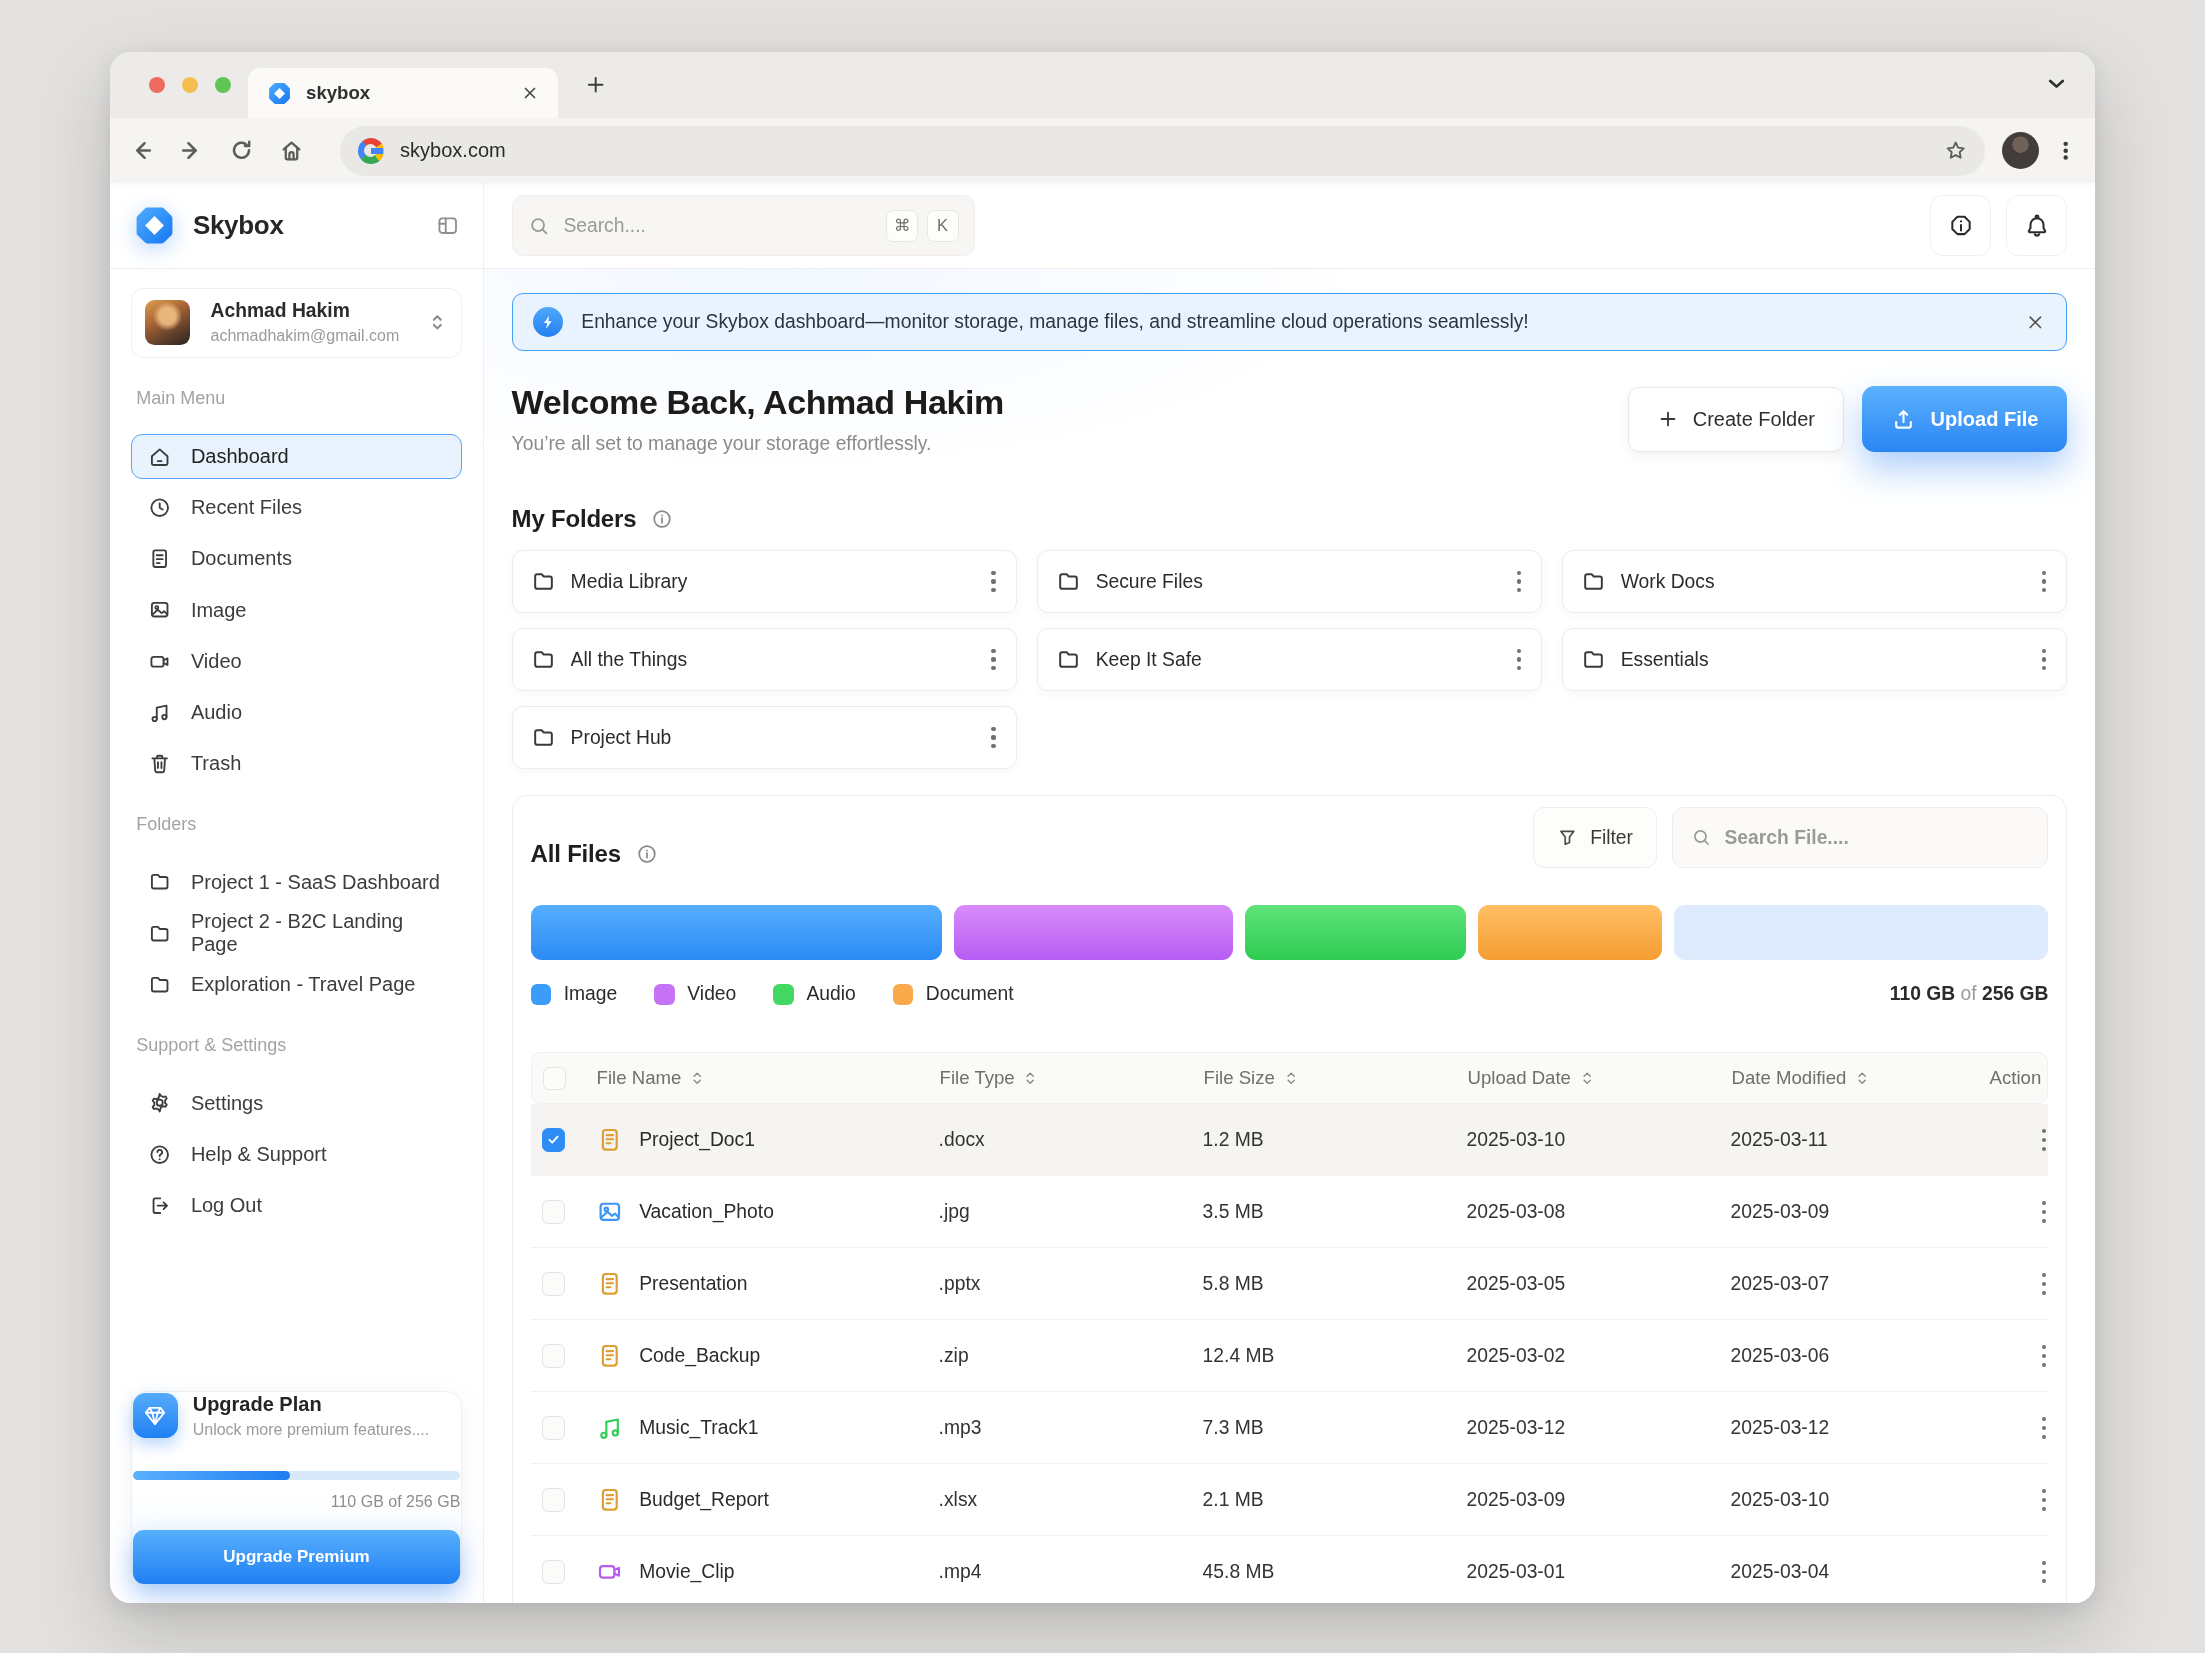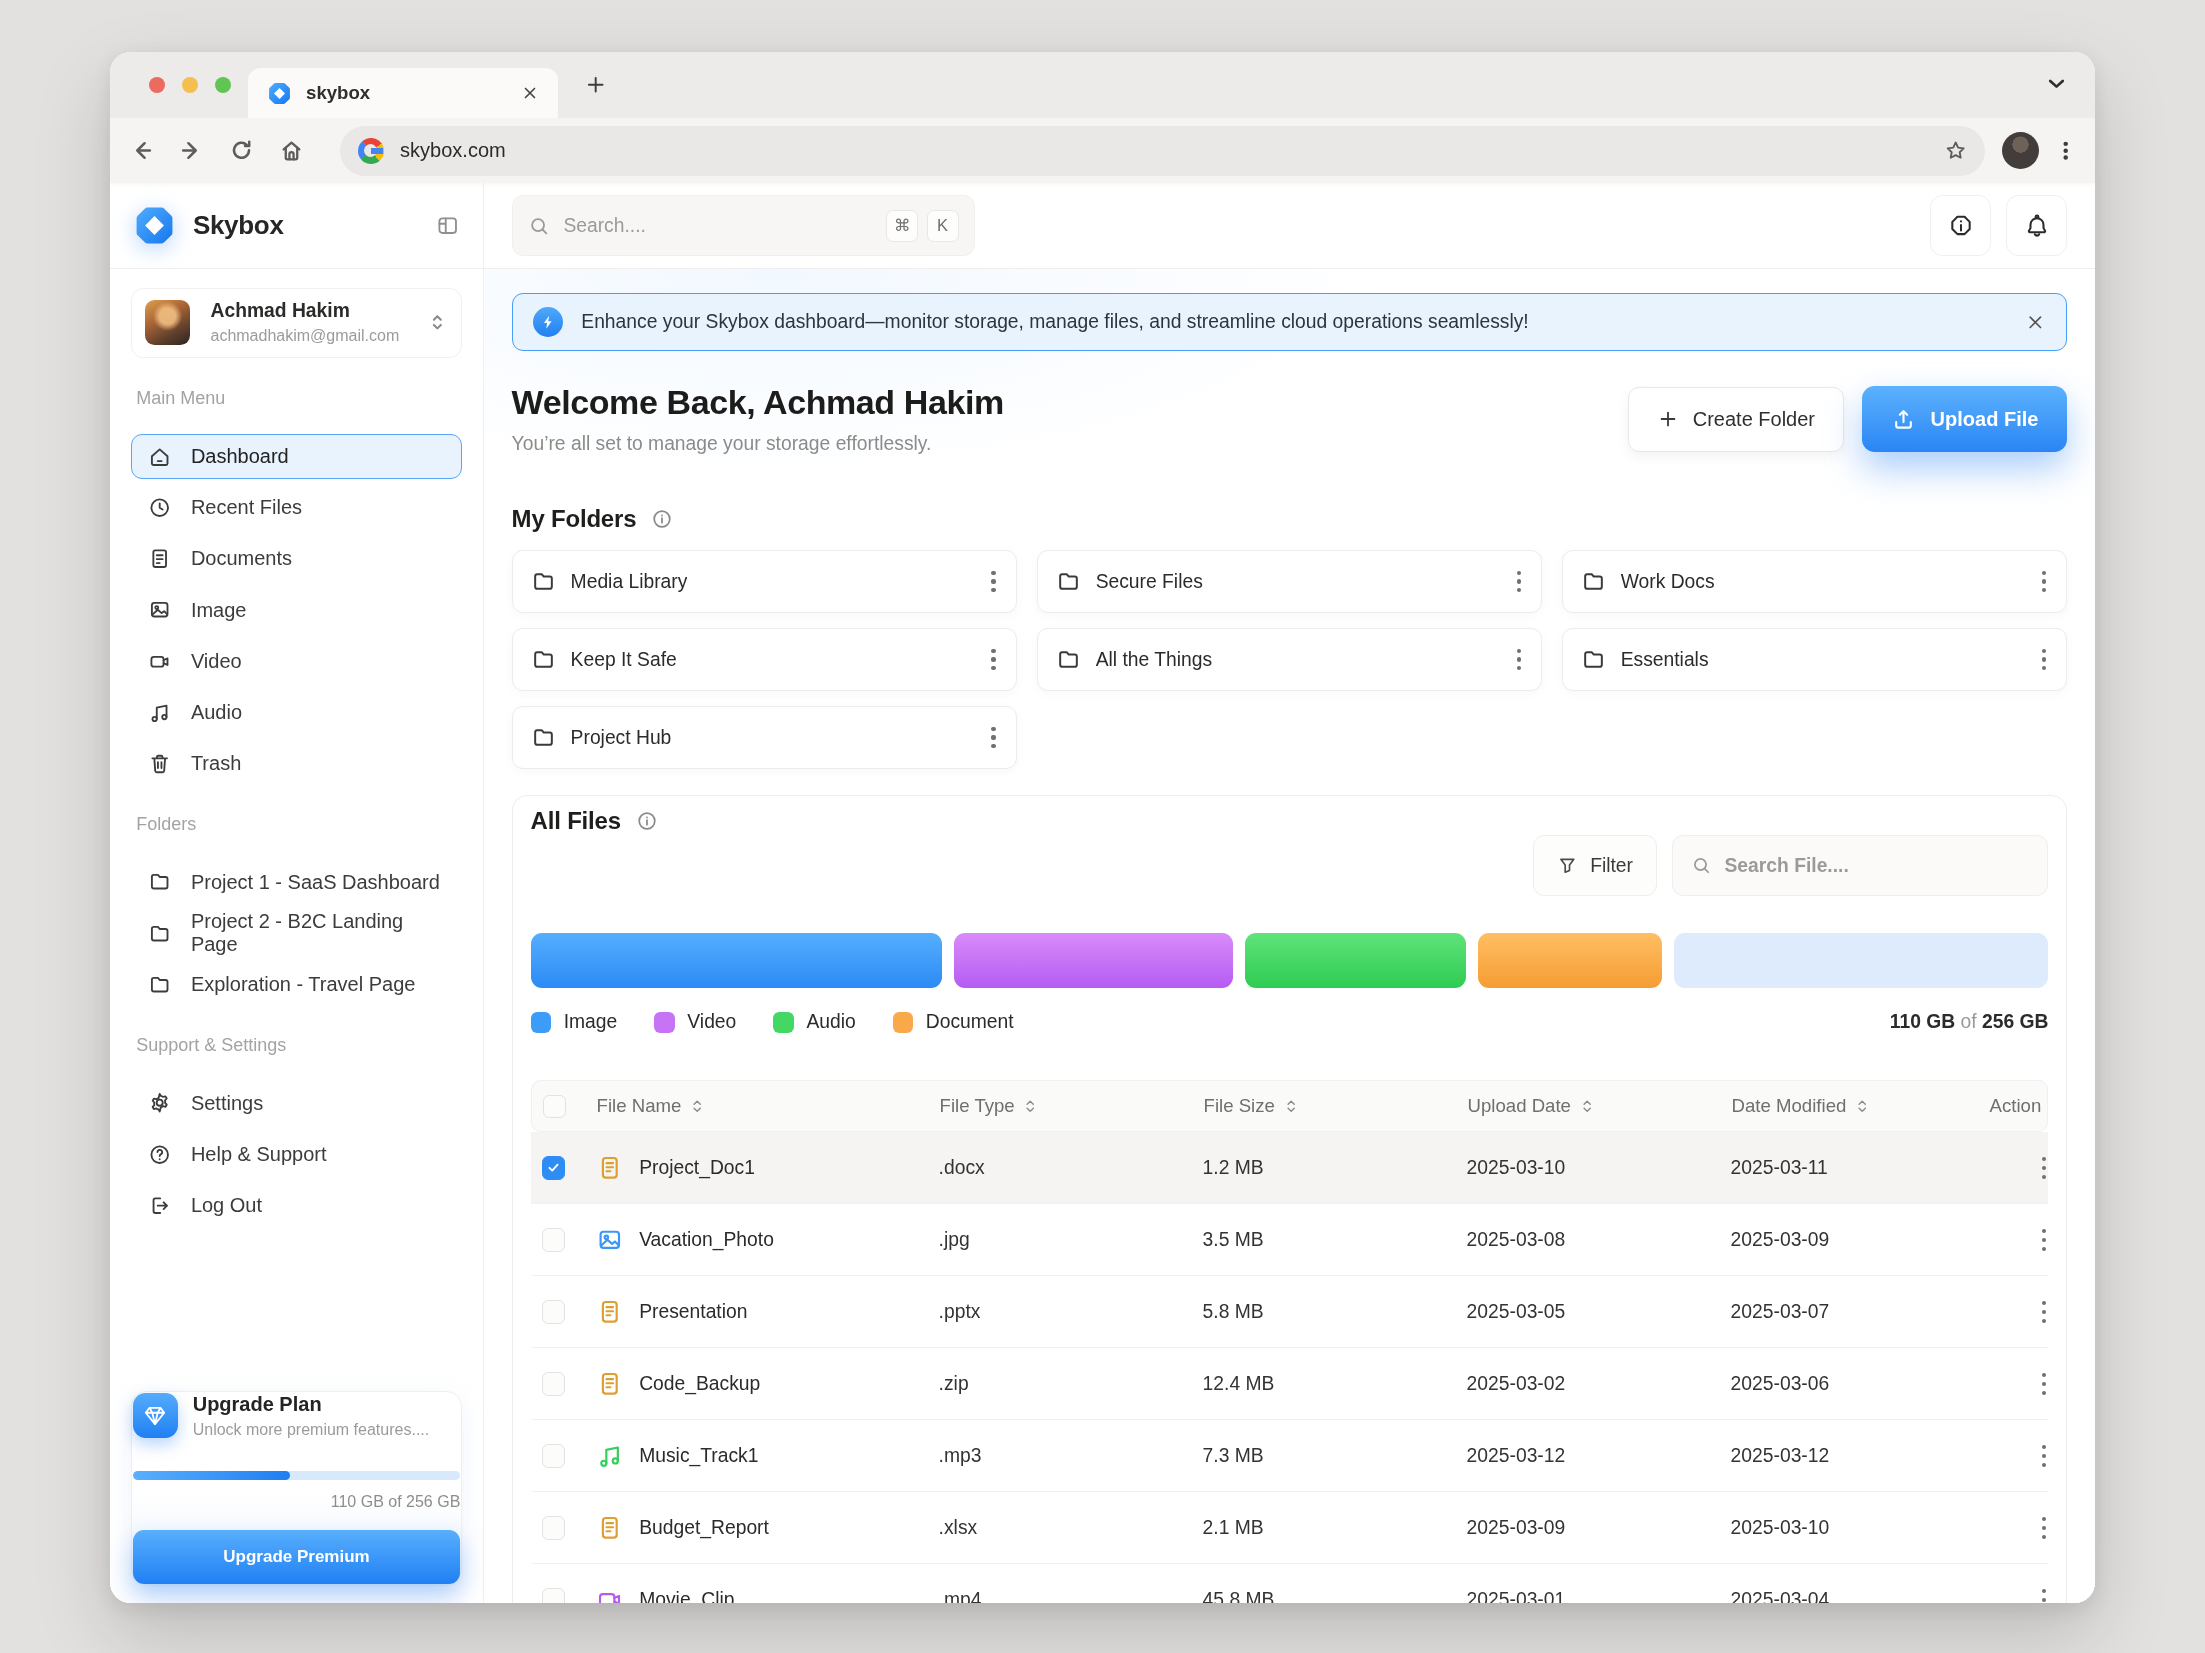--- a/index.html
+++ b/index.html
@@ -134,21 +134,21 @@
   .folder-card { height:63px; background:#fff; border:1.4px solid #ececea; border-radius:11px;
     display:flex; align-items:center; padding:0 18px; box-shadow:0 2.8px 11px rgba(0,0,0,.03); }
   .folder-card .icon { width:25px; height:25px; color:#3a3a38; flex:0 0 auto; }
   .folder-name { margin-left:15px; font-size:19.3px; font-weight:500; color:#2b2b29; white-space:nowrap;
     overflow:hidden; text-overflow:ellipsis; }
   .kebab { margin-left:auto; width:9.6px; height:27.6px; display:flex; flex-direction:column;
     align-items:center; justify-content:center; gap:4.8px; flex:0 0 auto; }
   .kebab i { width:4.1px; height:4.1px; border-radius:50%; background:#70706e; }
 
   .allfiles { margin-top:26px; background:#fff; border:1.4px solid #eeedeb; border-radius:15px; padding:11px 18px 0; }
-  .af-head { display:flex; align-items:flex-start;flex-direction:column; }
+  .af-head { display:flex; align-items:flex-end; }
   .af-title-wrap { display:flex; align-items:center; gap:15px; }
   .af-controls { margin-left:auto; display:flex; gap:15px; }
   .filter-btn { height:61px; padding:0 23.4px; border:1.4px solid #efeeec; border-radius:11px; background:#fdfdfb;
     display:flex; align-items:center; font-family:inherit; font-size:19.3px; font-weight:500; color:#3a3a38; }
   .filter-btn svg { width:20.7px; height:20.7px; margin-right:12.4px; color:#4a4a48; }
   .file-search { width:376px; height:61px; border:1.4px solid #efeeec; border-radius:11px; background:#fbfaf8;
     display:flex; align-items:center; padding:0 18px; }
   .file-search .icon { width:20.7px; height:20.7px; color:#9a9a98; flex:0 0 auto; }
   .file-search input { flex:1; margin-left:12.4px; border:none; outline:none; background:transparent;
     font-family:inherit; font-size:19.3px; color:#2f2f2d; min-width:0;font-weight:bold; }
@@ -580,34 +580,34 @@
                 <i></i>
                 <i></i>
               </span>
             </div>
             <div class="folder-card">
               <span class="icon">
                 <svg viewBox="0 0 24 24" fill="none" stroke="currentColor" stroke-width="1.9" stroke-linecap="round" stroke-linejoin="round">
                   <path d="M4 7a2 2 0 0 1 2-2h4.2l2 2.2H18a2 2 0 0 1 2 2V17a2 2 0 0 1-2 2H6a2 2 0 0 1-2-2Z"></path>
                 </svg>
               </span>
-              <span class="folder-name">Keep It Safe</span>
+              <span class="folder-name">All the Things</span>
               <span class="kebab">
                 <i></i>
                 <i></i>
                 <i></i>
               </span>
             </div>
             <div class="folder-card">
               <span class="icon">
                 <svg viewBox="0 0 24 24" fill="none" stroke="currentColor" stroke-width="1.9" stroke-linecap="round" stroke-linejoin="round">
                   <path d="M4 7a2 2 0 0 1 2-2h4.2l2 2.2H18a2 2 0 0 1 2 2V17a2 2 0 0 1-2 2H6a2 2 0 0 1-2-2Z"></path>
                 </svg>
               </span>
-              <span class="folder-name">All the Things</span>
+              <span class="folder-name">Keep It Safe</span>
               <span class="kebab">
                 <i></i>
                 <i></i>
                 <i></i>
               </span>
             </div>
             <div class="folder-card">
               <span class="icon">
                 <svg viewBox="0 0 24 24" fill="none" stroke="currentColor" stroke-width="1.9" stroke-linecap="round" stroke-linejoin="round">
                   <path d="M4 7a2 2 0 0 1 2-2h4.2l2 2.2H18a2 2 0 0 1 2 2V17a2 2 0 0 1-2 2H6a2 2 0 0 1-2-2Z"></path>

